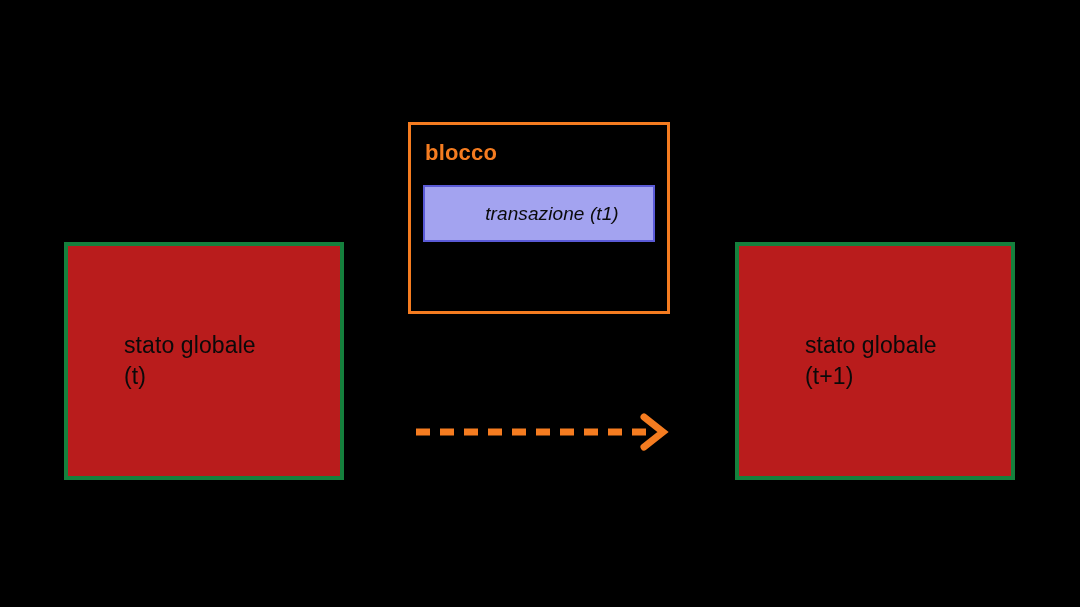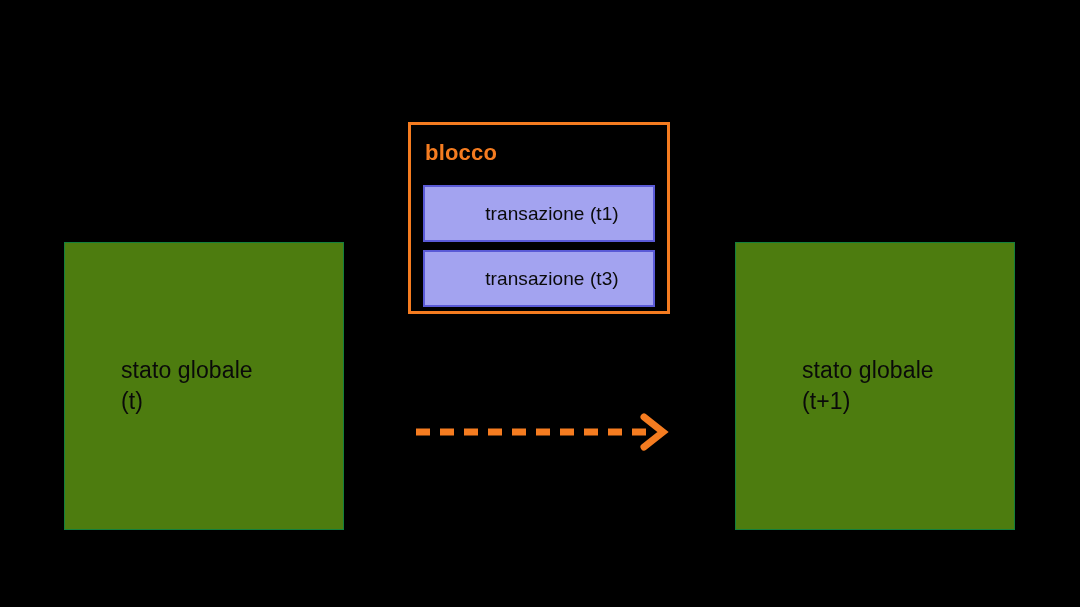--- a/index.html
+++ b/index.html
@@ -17,23 +17,23 @@
     width: 1080px;
     height: 607px;
     background: #000000;
     overflow: hidden;
   }
 
   
   .state-box {
     position: absolute;
     width: 280px;
-    height: 288px;
-    background: #4d7c0f;
-    border: 1px solid #15803d;
+    height: 238px;
+    background: #b91c1c;
+    border: 4px solid #15803d;
     display: flex;
     align-items: center;
     justify-content: flex-start;
   }
   .state-box .state-text {
     padding-left: 56px;
     font-size: 23px;
     line-height: 1.35;
     color: #0a0a0a;
     letter-spacing: 0.1px;
@@ -64,20 +64,21 @@
     letter-spacing: 0.2px;
   }
   .tx-list {
     position: absolute;
     left: 12px;
     top: 60px;
     right: 12px;
     display: flex;
     flex-direction: column;
     gap: 8px;
+    font-style: italic;
   }
   .tx-box {
     height: 57px;
     background: #a3a3f0;
     border: 2px solid #5a5ad6;
     display: flex;
     align-items: center;
     justify-content: center;
     padding-left: 26px;
   }
@@ -108,23 +109,20 @@
 (t)</div>
   </div>
 
   <div class="block">
     <div class="block-title">blocco</div>
 
     <div class="tx-list">
       <div class="tx-box">
         <span class="tx-text">transazione (t1)</span>
       </div>
-      <div class="tx-box">
-        <span class="tx-text">transazione (t3)</span>
-      </div>
     </div>
   </div>
 
   <div class="arrow">
     <svg width="262" height="56" viewBox="0 0 262 56">
       <line x1="4" y1="28" x2="236" y2="28" stroke="#f57c20" stroke-width="7" stroke-dasharray="14 10" stroke-linecap="butt"></line>
       <polyline points="232,13 251,28 232,43" fill="none" stroke="#f57c20" stroke-width="7" stroke-linecap="round" stroke-linejoin="miter"></polyline>
     </svg>
   </div>
 

